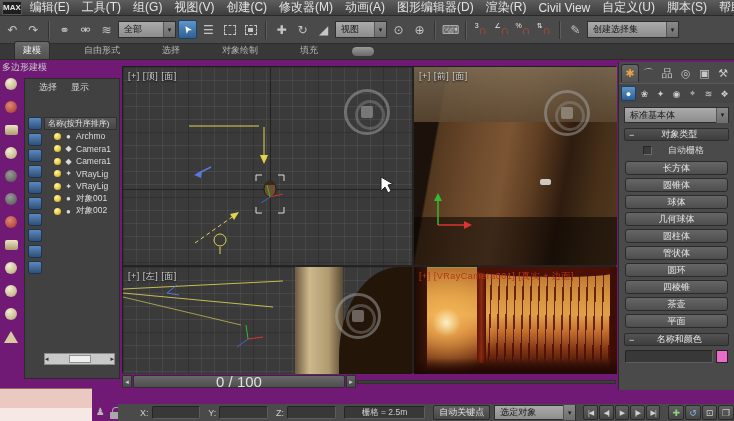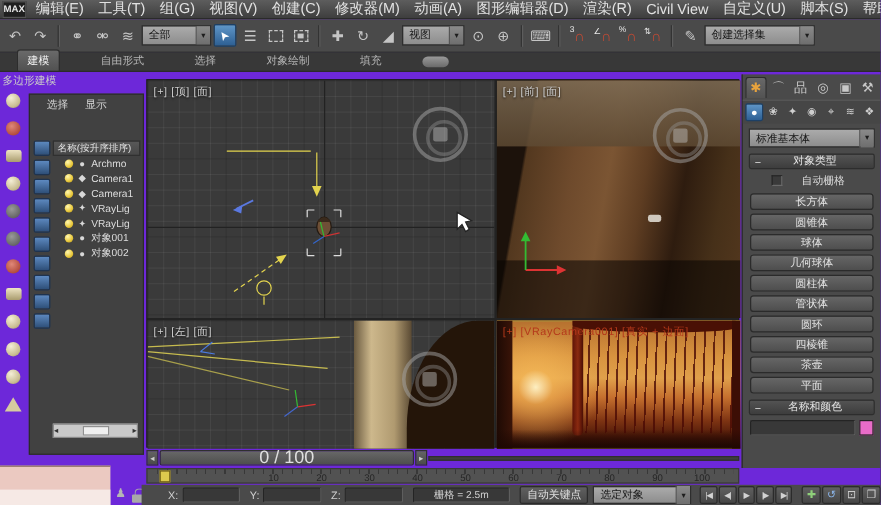--- a/index.html
+++ b/index.html
@@ -1,17 +1,17 @@
 <!DOCTYPE html>
 <html><head>
 <meta charset="utf-8">
 <style>
 *{margin:0;padding:0;box-sizing:border-box}
 html,body{background:#303030}
-#stage{position:relative;width:734px;height:421px;background:#6d28d9;overflow:hidden;
+#stage{position:relative;width:734px;height:421px;background:#701a75;overflow:hidden;
   font-family:"Liberation Sans","DejaVu Sans",sans-serif;font-size:10px;color:#d5d5d5}
 .abs{position:absolute}
 
 
 #menubar{left:0;top:0;width:734px;height:16px;background:linear-gradient(#5d5d5d,#3e3e3e);
   border-bottom:1px solid #2a2a2a;display:flex;align-items:center}
 #logo{width:30px;height:14px;margin:0 2px;background:#1f1f1f;color:#e8e8e8;font-weight:bold;
   font-size:8px;display:flex;align-items:center;justify-content:center;border:1px solid #555}
 .mitem{padding:0 6px;font-size:12px;color:#e2e2e2;white-space:nowrap}
 
@@ -443,34 +443,20 @@
     </div>
   </div>
 
   <span class="sarr" style="left:122px;top:375px">◂</span>
   <div id="tslider" class="abs">
       <span>0 / 100</span>
     </div>
   <span class="sarr" style="left:346px;top:375px">▸</span>
   <div id="ttrack" class="abs"></div>
 
-  <div id="ruler" class="abs">
-    <div class="ticks"></div>
-    <div id="marker"></div>
-    <span class="rlab" style="left:95px">10</span>
-    <span class="rlab" style="left:135px">20</span>
-    <span class="rlab" style="left:175px">30</span>
-    <span class="rlab" style="left:215px">40</span>
-    <span class="rlab" style="left:255px">50</span>
-    <span class="rlab" style="left:295px">60</span>
-    <span class="rlab" style="left:335px">70</span>
-    <span class="rlab" style="left:375px">80</span>
-    <span class="rlab" style="left:415px">90</span>
-    <span class="rlab" style="left:452px">100</span>
-  </div>
 
   <div id="listener" class="abs">
       <div class="lrow2"></div>
     </div>
   <span class="abs" style="left:96px;top:406px;font-size:10px;color:#b5b5b5">♟</span>
   <span class="lockicon"></span>
 
   <span class="gizbtn">✛</span>
   <div id="statusrow" class="abs">
     <span class="slabel" style="margin-left:22px">X:</span>

